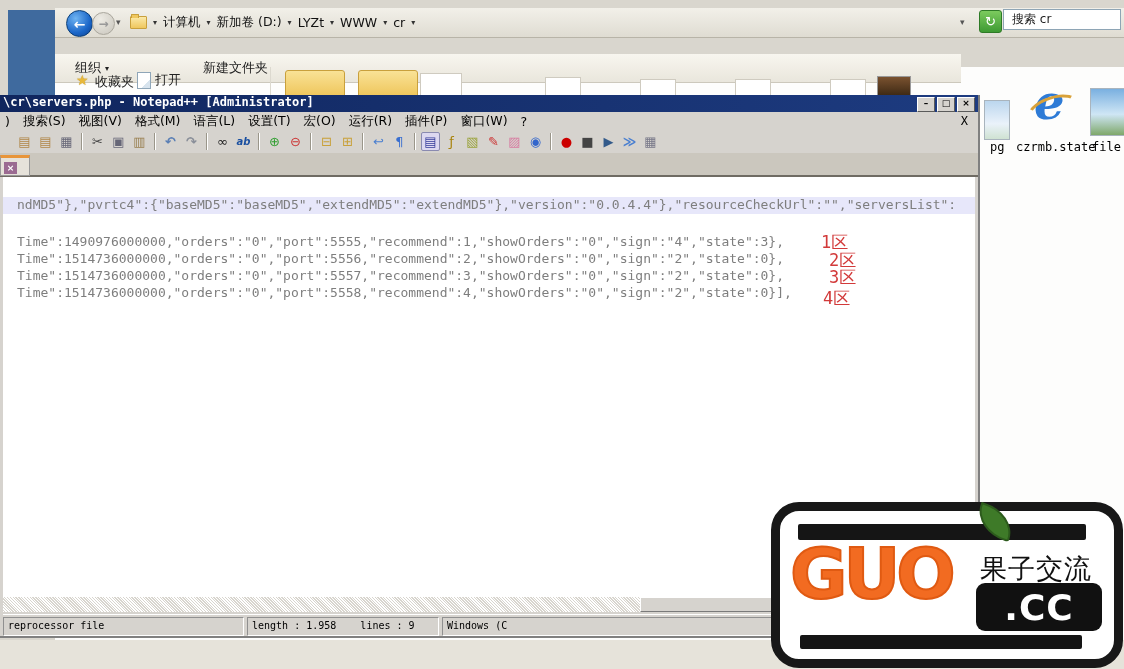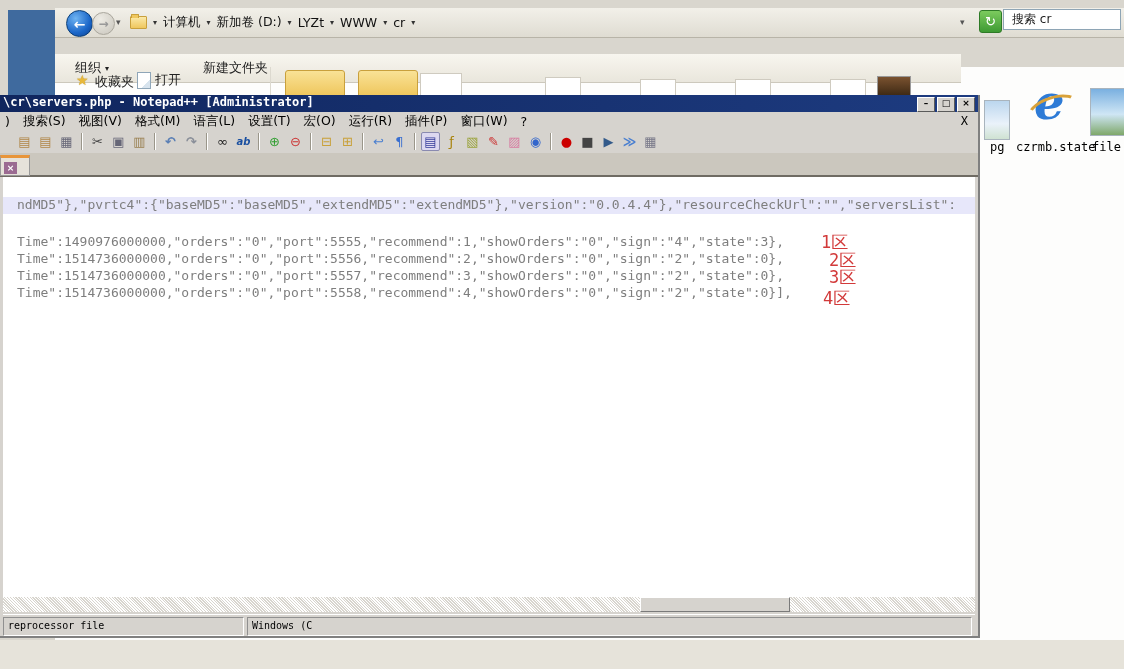--- a/index.html
+++ b/index.html
@@ -228,20 +228,29 @@
       <span class="zone-tag" style="left:826px;top:89px">3区</span>
       <span class="zone-tag" style="left:820px;top:110px">4区</span>
     </div>
 
     <div class="abs npp-hscroll">
       <div class="hthumb"></div>
     </div>
 
     <div class="abs npp-status">
       <span class="sbseg" style="width:241px">reprocessor file</span>
+      <span class="sbseg" style="width:192px">length : 1.958    lines : 9</span>
       <span class="sbseg" style="flex:1">Windows (C</span>
     </div>
   </div>
 
   <div class="abs exp-bottom"></div>
 
+  <div class="abs watermark">
+    <div class="wm-bar-top"></div>
+    <div class="wm-leaf"></div>
+    <div class="wm-brand">GUO</div>
+    <div class="wm-tagline">果子交流</div>
+    <div class="wm-cc">.CC</div>
+    <div class="wm-bar-bottom"></div>
+  </div>
 
 </div>
 
 </body></html>

